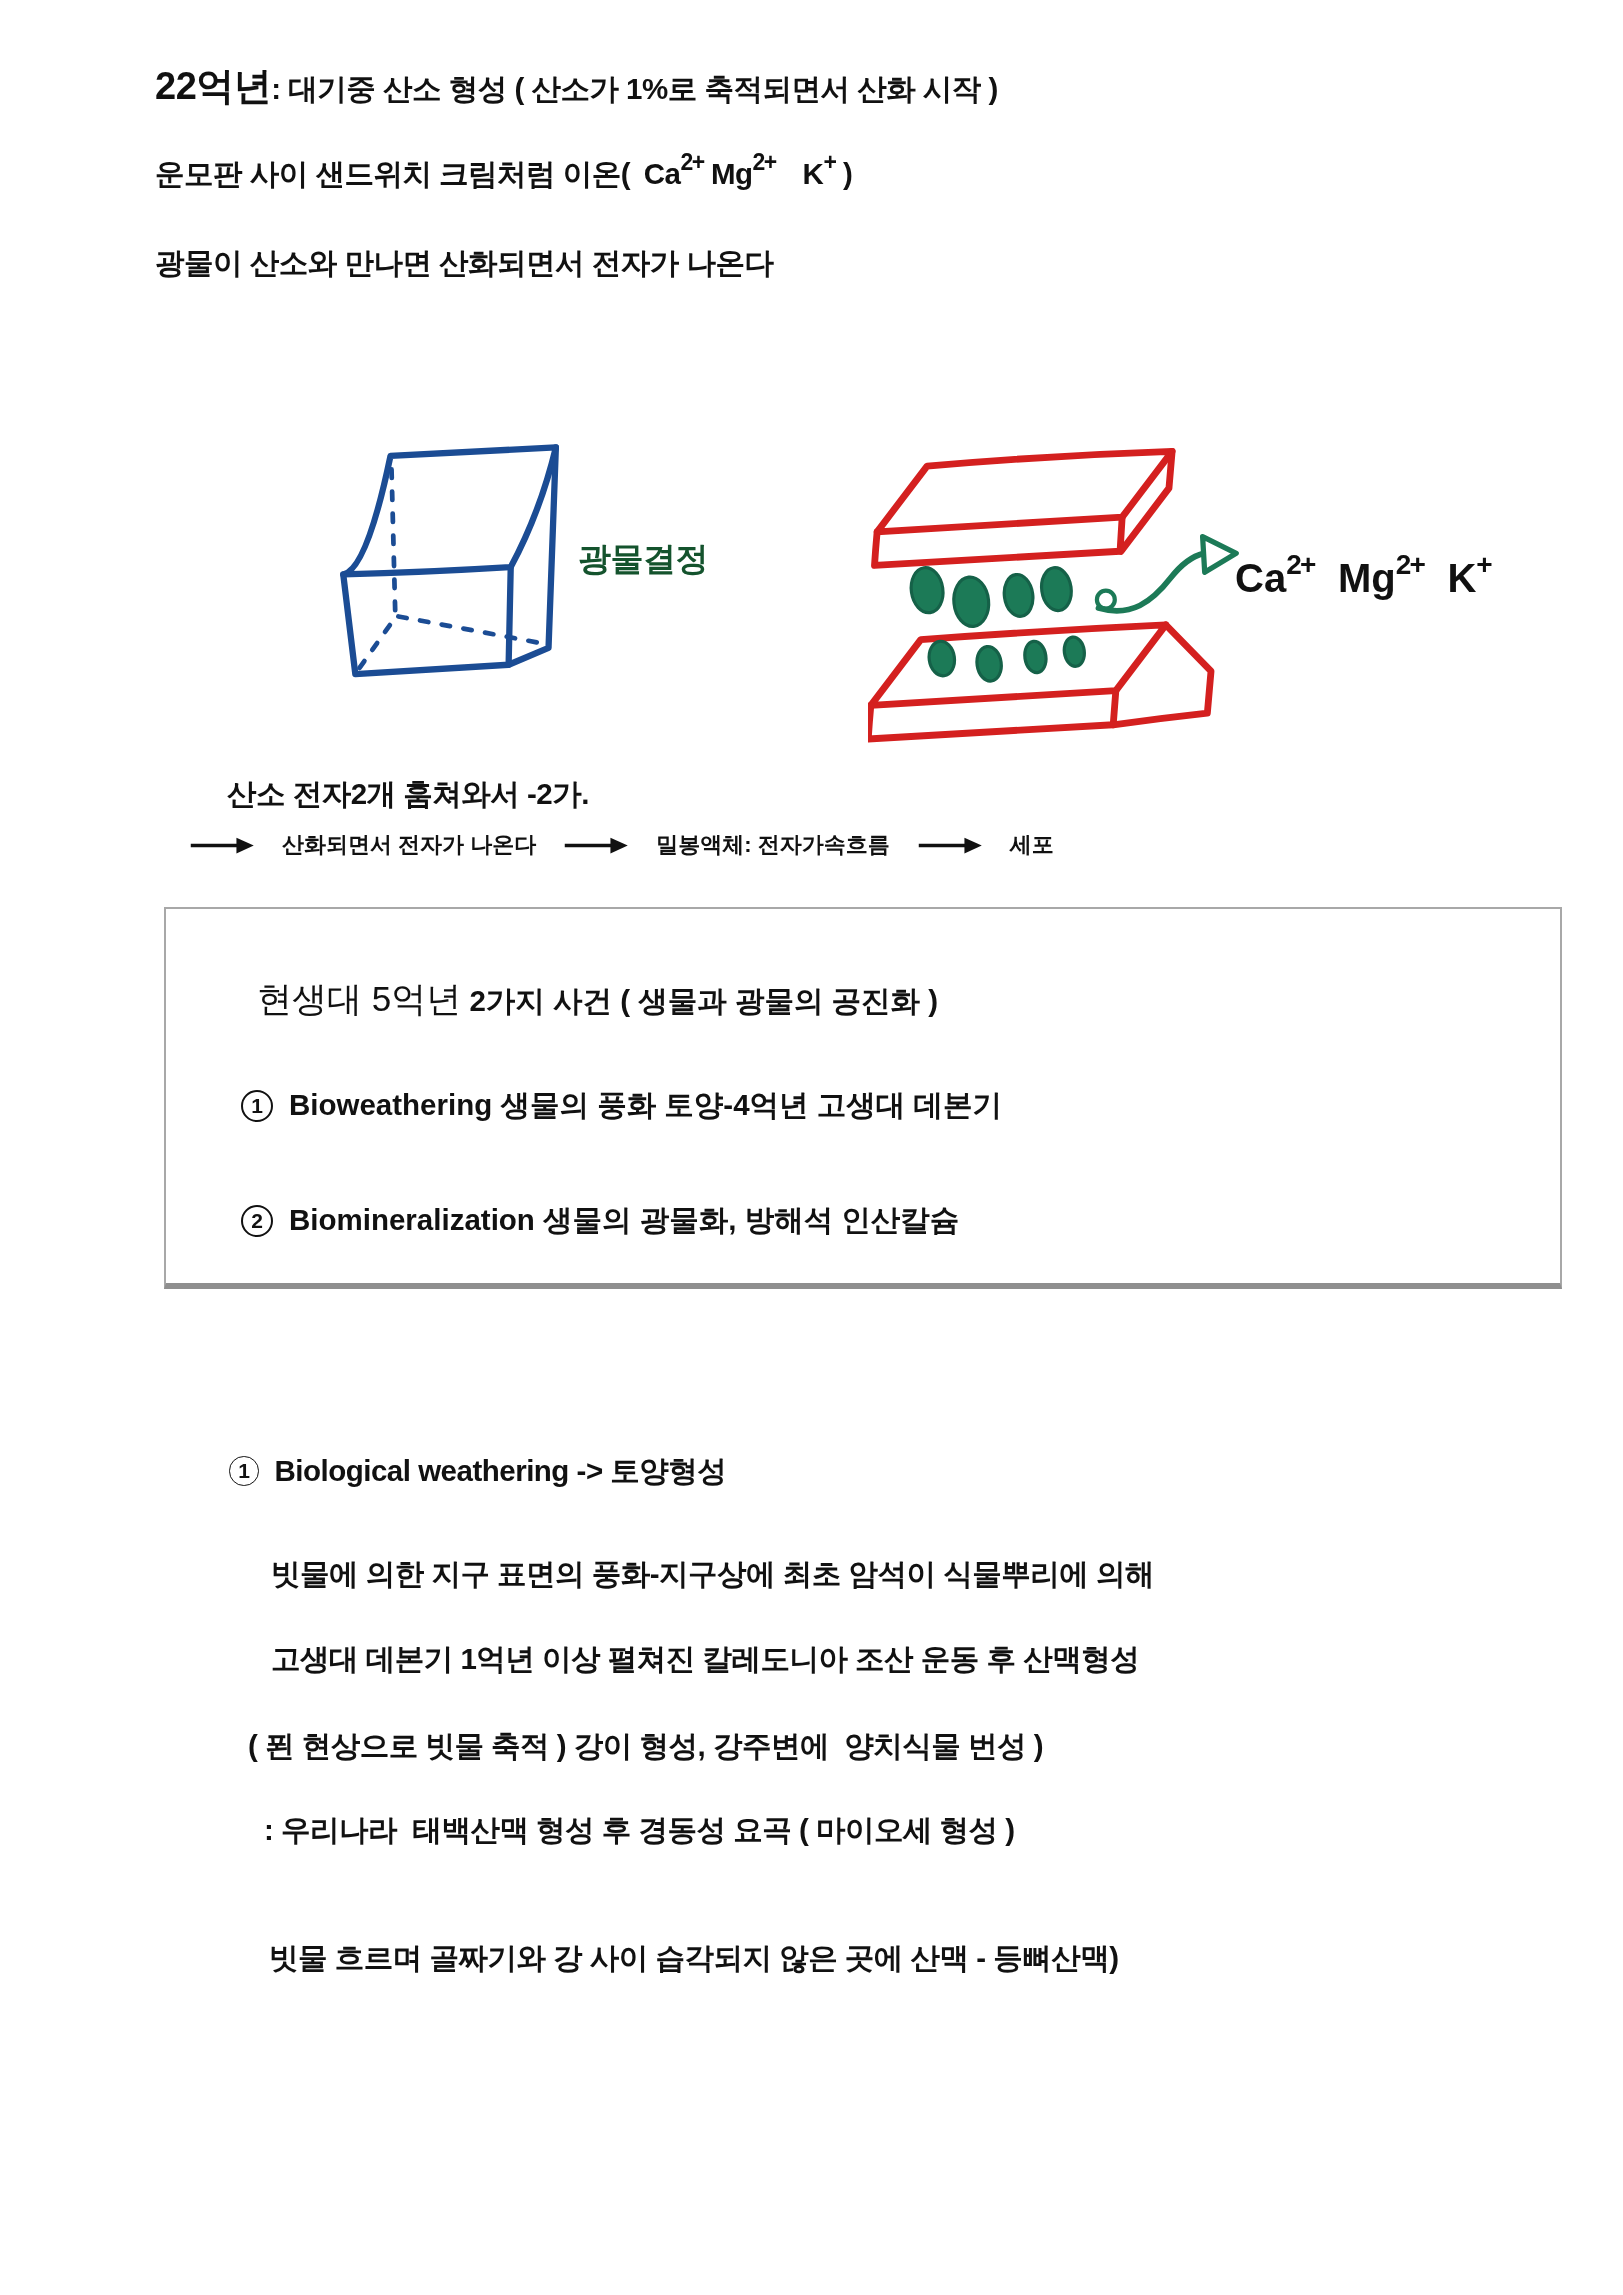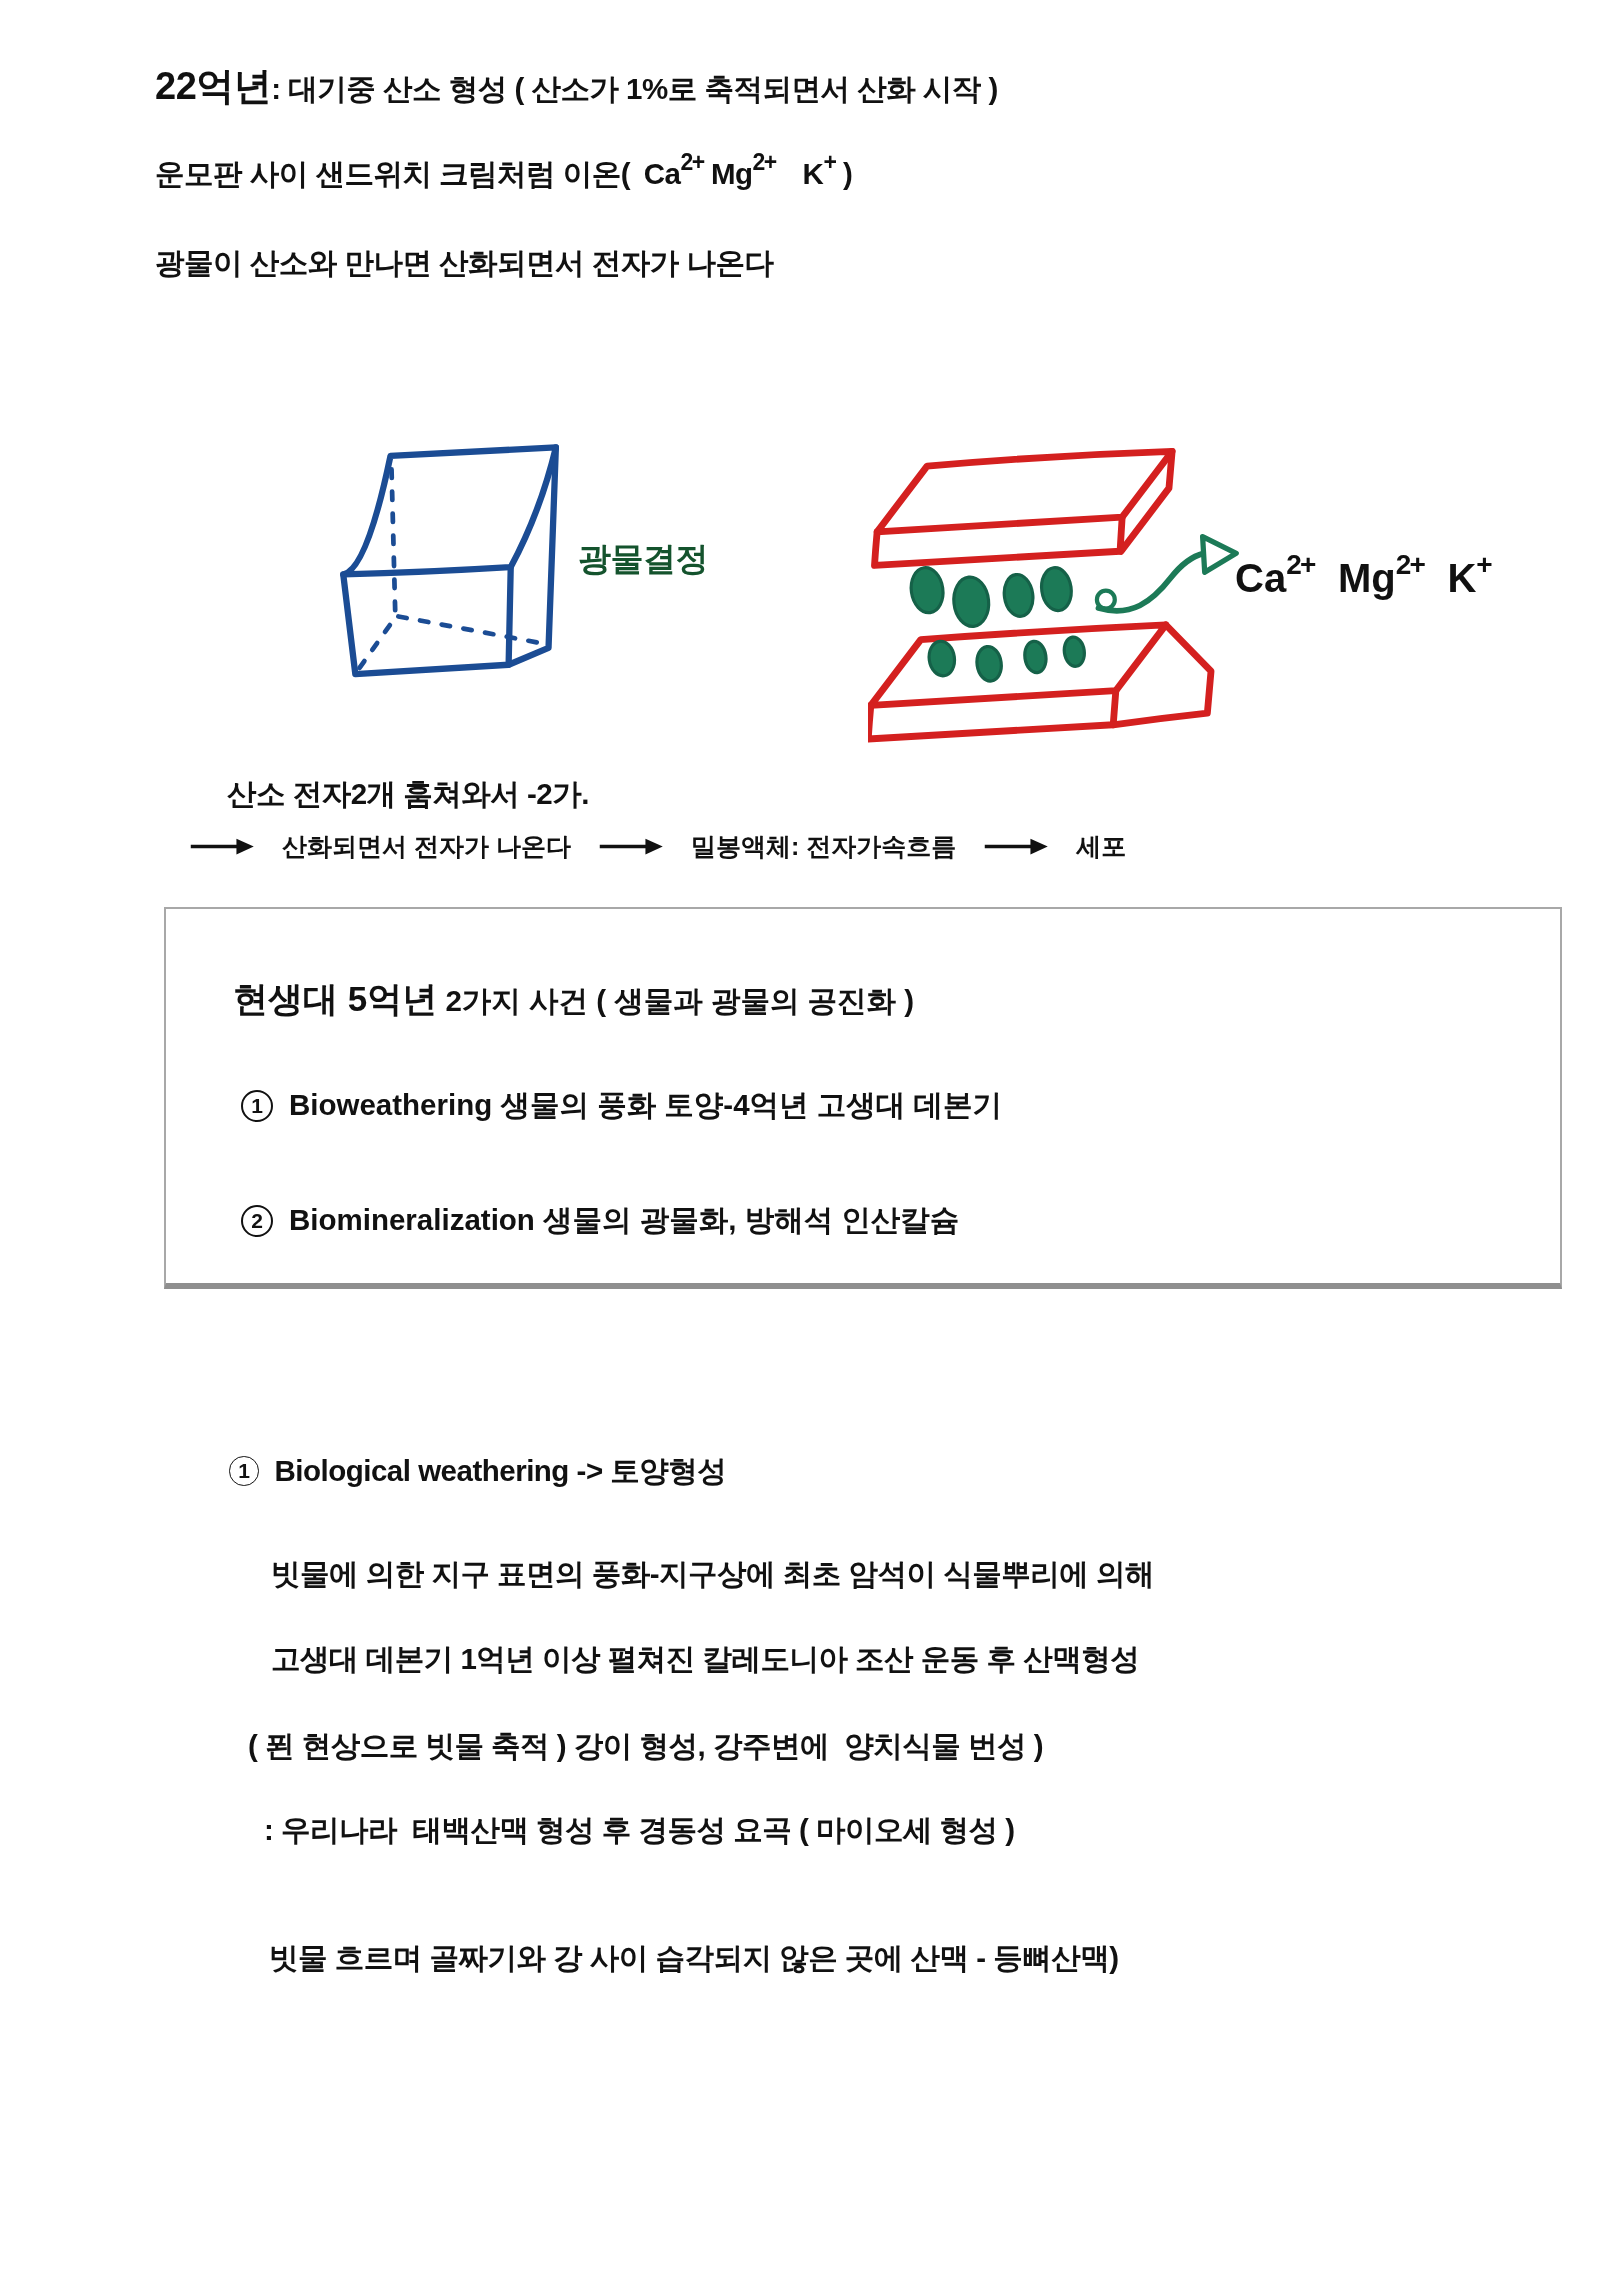--- a/index.html
+++ b/index.html
@@ -4,32 +4,32 @@
 <style>
   html,body{margin:0;padding:0;background:#e8e8e8;}
   .page{
     position:relative;width:1623px;height:2295px;background:#ffffff;
     font-family:"Liberation Sans","DejaVu Sans",sans-serif;
     color:#111111;overflow:hidden;
   }
   .t{position:absolute;white-space:pre;line-height:1.08;font-weight:700;letter-spacing:-0.5px;}
   .fs-body{font-size:29.5px;}
   .lead{font-size:38px;font-weight:700;}
-  .lead2{font-size:35px;font-weight:700;}
+  .lead2{font-size:35px;font-weight:400;margin-left:24px;}
   .rest{font-size:29.5px;font-weight:700;}
   .sup-s{font-size:23px;position:relative;top:-13.7px;letter-spacing:-1.6px;}
   .ion{display:inline-block;margin-left:13.7px;}
   .ion.k2{margin-left:7.4px;}
   .ion.kk{margin-left:27px;}
   .ions-big{font-size:40px;font-weight:700;letter-spacing:0;}
   .ions-big .sup-b{font-size:28px;position:relative;top:-18px;letter-spacing:-1.6px;}
   .ions-big .ionb{display:inline-block;margin-right:23px;}
   .ions-big .ionb:last-child{margin-right:0;}
   .blue-label{color:#14532d;font-size:33px;font-weight:700;}
-  .flow{position:absolute;display:flex;align-items:center;gap:27px;font-size:25px;font-weight:700;white-space:pre;}
+  .flow{position:absolute;display:flex;align-items:center;gap:27px;font-size:22px;font-weight:700;white-space:pre;}
   .flow svg{display:block;}
   .cnum{
     display:inline-flex;align-items:center;justify-content:center;
     width:32px;height:32px;border:2.1px solid #111;border-radius:50%;
     font-size:21px;font-weight:700;margin-right:16px;flex:0 0 auto;
     box-sizing:border-box;vertical-align:-5.3px;
   }
   .withnum{display:flex;align-items:center;}
   .sumbox{
     position:absolute;left:164px;top:907px;width:1398px;height:382px;

